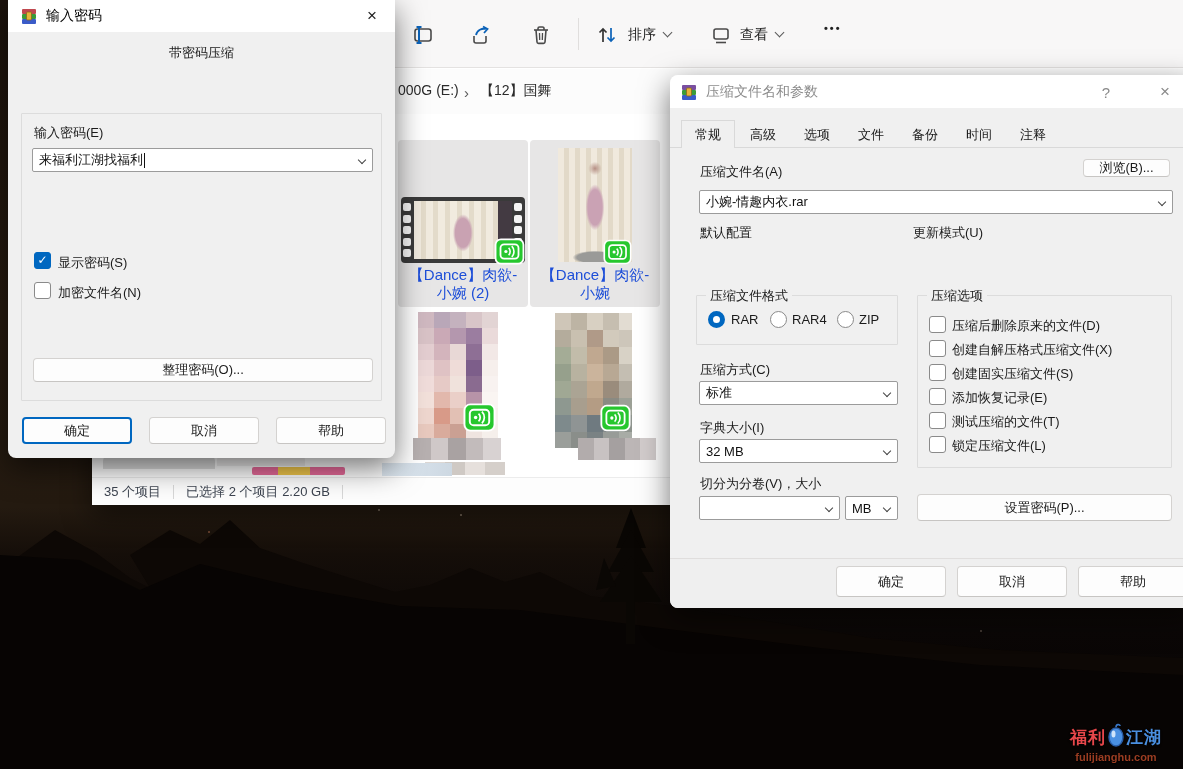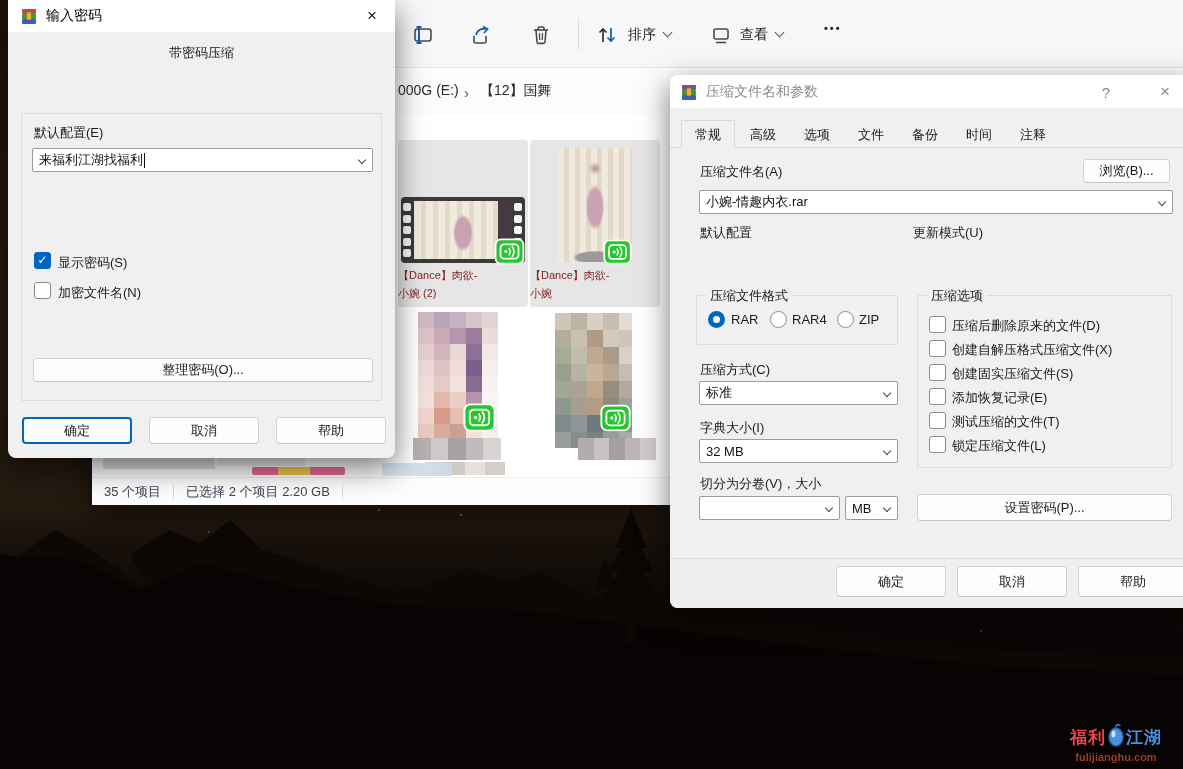--- a/index.html
+++ b/index.html
@@ -30,21 +30,21 @@
   .tb-label{top:26px;font-size:14px;color:#1f1f1f;font-family:Liberation Mono, monospace;}
   .chev{display:inline-block;width:7px;height:7px;border-right:1.4px solid #5a5a5a;border-bottom:1.4px solid #5a5a5a;transform:rotate(45deg);}
   .tb-chev{top:29px;}
   #tb-more{top:22px;font-size:11px;letter-spacing:2px;color:#1f1f1f;font-weight:bold;}
   #exp-crumbbar{left:0;top:69px;width:100%;height:45px;background:#fcfcfc;}
   .crumb-txt{top:13px;font-size:14px;color:#2b2b2b;white-space:nowrap;}
   #crumb-chev{top:15px;font-size:15px;color:#5a5a5a;}
   #exp-content{left:0;top:114px;width:100%;height:363px;background:#fff;}
   .tile{border-radius:4px;}
   .tile.selected{background:#e7e6e6;}
-  .tile-label{left:0;width:100%;text-align:left;font-size:11px;color:#7f1d1d;line-height:18px;}
+  .tile-label{left:0;width:100%;text-align:center;font-size:15px;color:#1d4ed8;line-height:18px;}
   
   #film{left:3px;top:57px;width:124px;height:66px;background:#3a3a3a;border-radius:4px;}
   .holes{top:6px;width:9px;height:54px;display:flex;flex-direction:column;justify-content:space-between;}
   .holes span{display:block;width:8px;height:8px;background:#f4f4f4;border-radius:2px;}
   #film-img{left:13px;top:4px;width:98px;height:58px;
     background:
       linear-gradient(90deg,rgba(67,58,66,0) 86%,#433a42 86%),
       radial-gradient(ellipse 14px 26px at 50% 55%,#c9a2b2 0%,#c9a2b2 55%,rgba(201,162,178,0) 72%),
       repeating-linear-gradient(90deg,#f1ebdf 0 7px,#e3dbca 7px 12px);}
   
@@ -381,21 +381,21 @@
     <div class="abs tab active" style="left:11px">常规</div>
     <div class="abs tab" style="left:66px">高级</div>
     <div class="abs tab" style="left:120px">选项</div>
     <div class="abs tab" style="left:174px">文件</div>
     <div class="abs tab" style="left:228px">备份</div>
     <div class="abs tab" style="left:282px">时间</div>
     <div class="abs tab" style="left:336px">注释</div>
     <div id="tabline" class="abs"></div>
 
     <div class="abs lbl" style="left:30px;top:88px">压缩文件名(A)</div>
-    <div class="abs btn" style="left:413px;top:84px;width:87px;height:24px">浏览(B)...</div>
+    <div class="abs btn" style="left:413px;top:84px;width:87px;height:18px">浏览(B)...</div>
     <div class="abs combo" style="left:29px;top:115px;width:474px;height:24px">
       <span>小婉-情趣内衣.rar</span>
       <span class="chev"></span>
     </div>
 
     <div class="abs lbl" style="left:30px;top:149px">默认配置</div>
     <div class="abs lbl" style="left:243px;top:149px">更新模式(U)</div>
 
     <div class="abs grpbox" style="left:26px;top:220px;width:202px;height:50px"></div>
     <div class="abs grplabel" style="left:36px;top:213px">压缩文件格式</div>
@@ -457,21 +457,21 @@
         <rect x="2" y="12" width="14" height="5" rx="1" fill="#3a5bc8"></rect>
         <rect x="6.5" y="5" width="5" height="8" rx="1" fill="#e8b33a" stroke="#8a6a1a" stroke-width=".8"></rect>
       </svg>
       <span class="dlg-title-text">输入密码</span>
     </div>
     <div id="pw-close" class="abs winbtn">×</div>
 
     <div id="pw-sub" class="abs">带密码压缩</div>
 
     <div class="abs grpbox" style="left:13px;top:113px;width:361px;height:288px"></div>
-    <div class="abs lbl" style="left:26px;top:124px">默认配置(E)</div>
+    <div class="abs lbl" style="left:26px;top:124px">输入密码(E)</div>
     <div class="abs combo" style="left:24px;top:148px;width:341px;height:24px">
       <span>来福利江湖找福利</span>
       <span class="caret"></span>
       <span class="chev"></span>
     </div>
 
     <div class="abs cb checked" style="left:26px;top:252px"><span>✓</span></div>
     <div class="abs lbl" style="left:50px;top:254px">显示密码(S)</div>
     <div class="abs cb" style="left:26px;top:282px"></div>
     <div class="abs lbl" style="left:50px;top:284px">加密文件名(N)</div>

